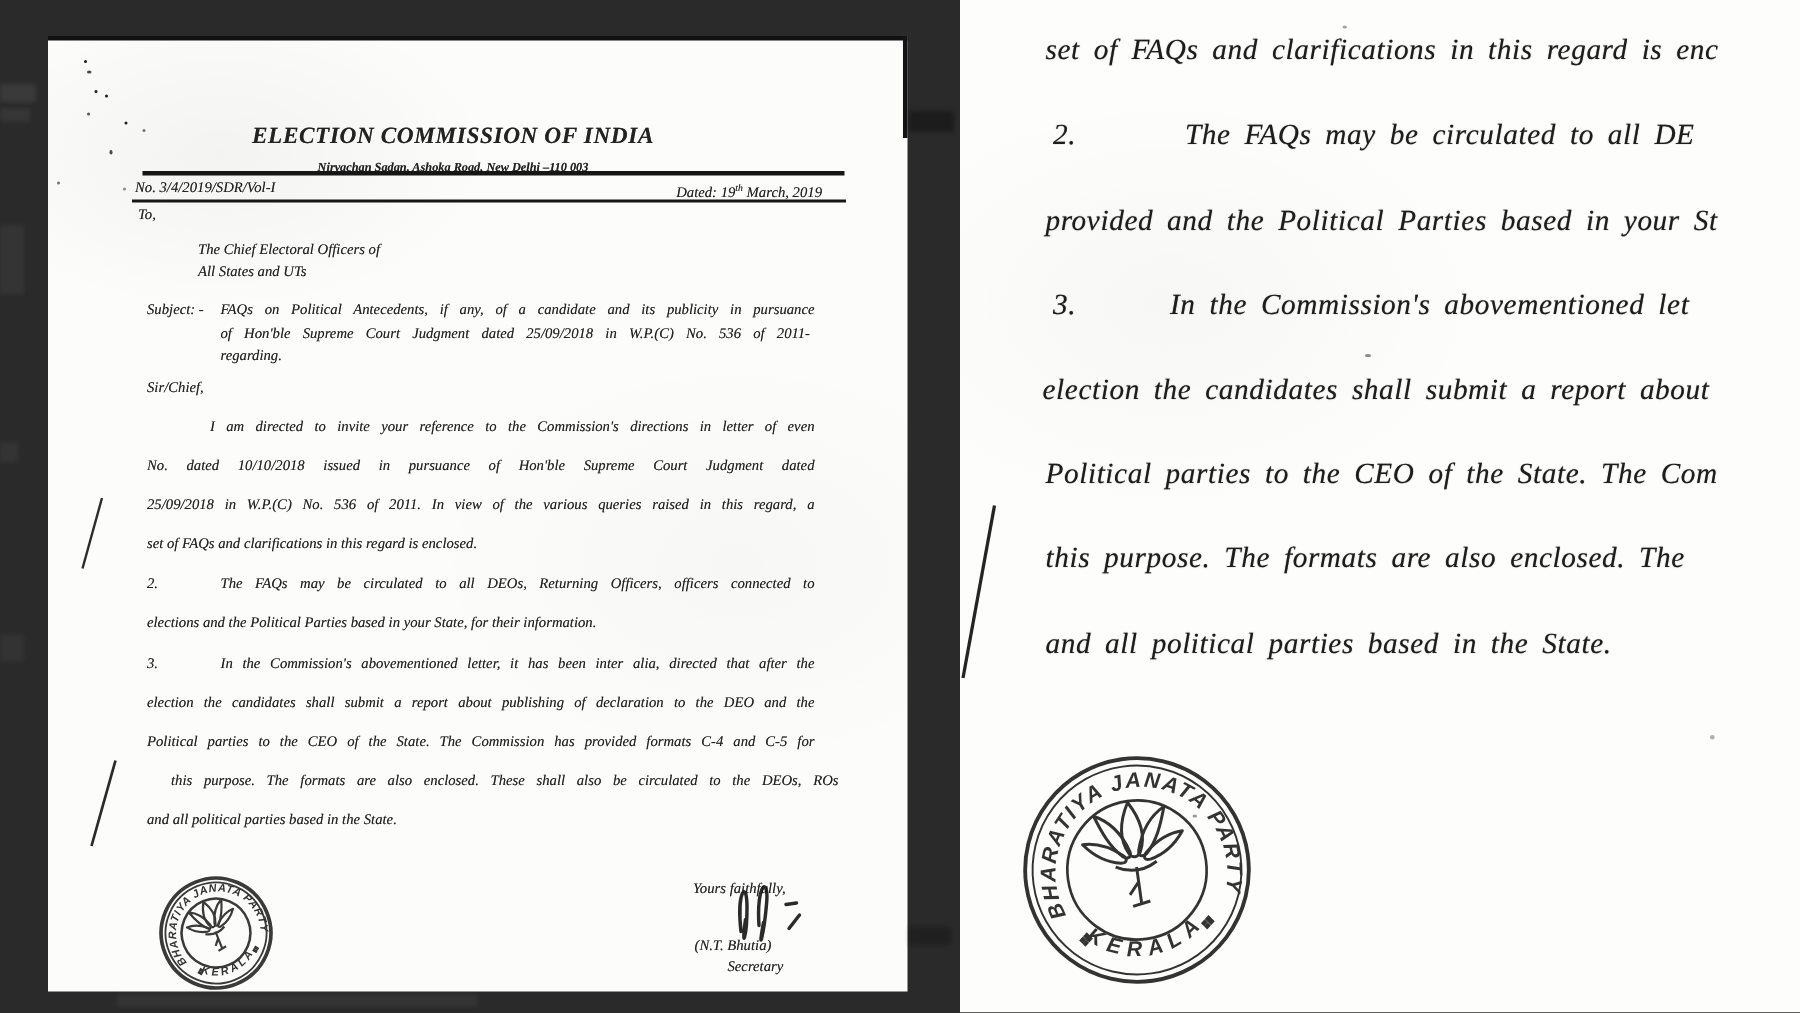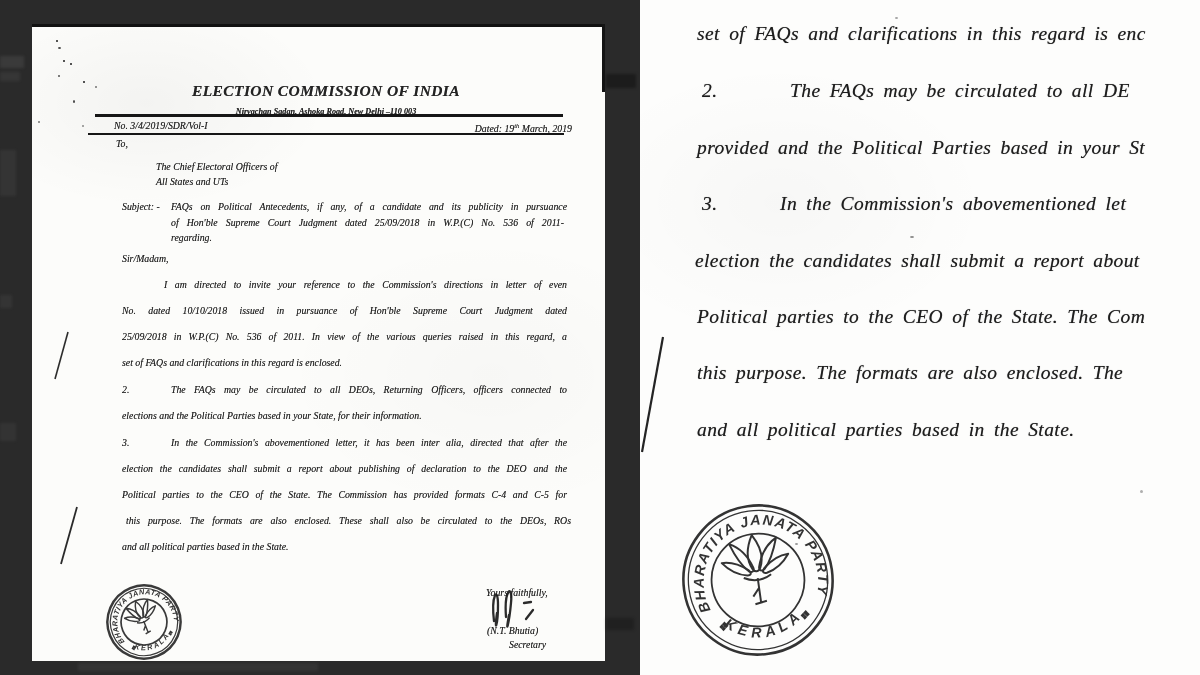--- a/index.html
+++ b/index.html
@@ -5,21 +5,21 @@
   html,body{margin:0;padding:0;background:#2a2a2a;width:1200px;height:675px;overflow:hidden;}
   #stage{position:relative;width:1200px;height:675px;background:#2a2a2a;font-family:"Liberation Serif",serif;}
   
   .page{position:absolute;background:#fcfcfa;font-style:italic;}
   #left-page{left:32px;top:24px;width:573px;height:634px;border-top:3px solid #111;
     background-image:radial-gradient(ellipse 260px 150px at 20% 12%,rgba(0,0,0,.035),transparent 70%),
                      radial-gradient(ellipse 300px 200px at 80% 55%,rgba(0,0,0,.02),transparent 70%);}
   #right-page{left:640px;top:0;width:560px;height:675px;background:#fdfdfc;
     background-image:radial-gradient(ellipse 300px 200px at 25% 30%,rgba(0,0,0,.025),transparent 70%);}
   
-  .t{position:absolute;color:#232323;font-size:9.8px;line-height:12px;text-shadow:0 0 .4px rgba(20,20,20,.55);padding-left:24px;}
+  .t{position:absolute;color:#232323;font-size:9.8px;line-height:12px;text-shadow:0 0 .4px rgba(20,20,20,.55);}
   .just{text-align:justify;text-align-last:justify;}
   .bold{font-weight:bold;}
   .ctr{text-align:center;}
   .rule{position:absolute;background:#161616;}
   sup{font-size:6.5px;}
   
   .rln{position:absolute;color:#1d1d1d;font-size:19.5px;line-height:24px;white-space:nowrap;
        letter-spacing:.4px;word-spacing:4px;text-shadow:0 0 .7px rgba(20,20,20,.6);}
   
   .dot{position:absolute;background:#1c1c1c;border-radius:50%;}
@@ -57,36 +57,36 @@
 
     <div class="t" style="left:60px;top:111px">To,</div>
     <div class="t" style="left:100px;top:134px">The Chief Electoral Officers of</div>
     <div class="t" style="left:100px;top:149px">All States and UTs</div>
 
     <div class="t" style="left:66px;top:174px">Subject: -</div>
     <div class="t just" style="left:115px;top:174px;width:396px">FAQs on Political Antecedents, if any, of a candidate and its publicity in pursuance</div>
     <div class="t just" style="left:115px;top:190px;width:393px">of Hon'ble Supreme Court Judgment dated 25/09/2018 in W.P.(C) No. 536 of 2011-</div>
     <div class="t" style="left:115px;top:205px">regarding.</div>
 
-    <div class="t" style="left:66px;top:226px">Sir/Madam,</div>
+    <div class="t" style="left:66px;top:226px">Sir/Chief,</div>
 
     <div class="t just" style="left:108px;top:252px;width:403px">I am directed to invite your reference to the Commission's directions in letter of even</div>
     <div class="t just" style="left:66px;top:278px;width:445px">No. dated 10/10/2018 issued in pursuance of Hon'ble Supreme Court Judgment dated</div>
     <div class="t just" style="left:66px;top:304px;width:445px">25/09/2018 in W.P.(C) No. 536 of 2011.  In view of the various queries raised in this regard, a</div>
     <div class="t" style="left:66px;top:330px">set of FAQs and clarifications in this regard is enclosed.</div>
 
     <div class="t" style="left:66px;top:357px">2.</div>
     <div class="t" style="left:66px;top:383px">elections and the Political Parties based in your State, for their information.</div>
     <div class="t just" style="left:115px;top:357px;width:396px">The FAQs may be circulated to all DEOs, Returning Officers, officers connected to</div>
 
     <div class="t" style="left:66px;top:410px">3.</div>
     <div class="t just" style="left:115px;top:410px;width:396px">In the Commission's abovementioned letter, it has been inter alia, directed that after the</div>
     <div class="t just" style="left:66px;top:436px;width:445px">election the candidates shall submit a report about publishing of declaration to the DEO and the</div>
     <div class="t just" style="left:66px;top:462px;width:445px">Political parties to the CEO of the State. The Commission has provided formats C-4 and C-5 for</div>
-    <div class="t just" style="left:70px;top:488px;width:445px">this purpose. The formats are also enclosed. These shall also be circulated to the DEOs, ROs</div>
+    <div class="t just" style="left:82px;top:488px;width:445px">this purpose. The formats are also enclosed. These shall also be circulated to the DEOs, ROs</div>
     <div class="t" style="left:66px;top:514px">and all political parties based in the State.</div>
 
     <div class="t" style="left:430px;top:560px">Yours faithfully,</div>
     <div class="t" style="left:431px;top:598px">(N.T. Bhutia)</div>
     <div class="t" style="left:453px;top:612px">Secretary</div>
 
     <svg width="54" height="58" style="left:452px;top:554px" viewBox="0 0 54 58">
       <g fill="none" stroke="#1a1a1a" stroke-width="2.3" stroke-linecap="round" opacity=".92">
         <path d="M10,40 C7,14 14,4 14,24 C14,44 10,54 13,32"></path>
         <path d="M22,36 C20,8 29,2 27,22 C25,44 21,56 25,34"></path>

